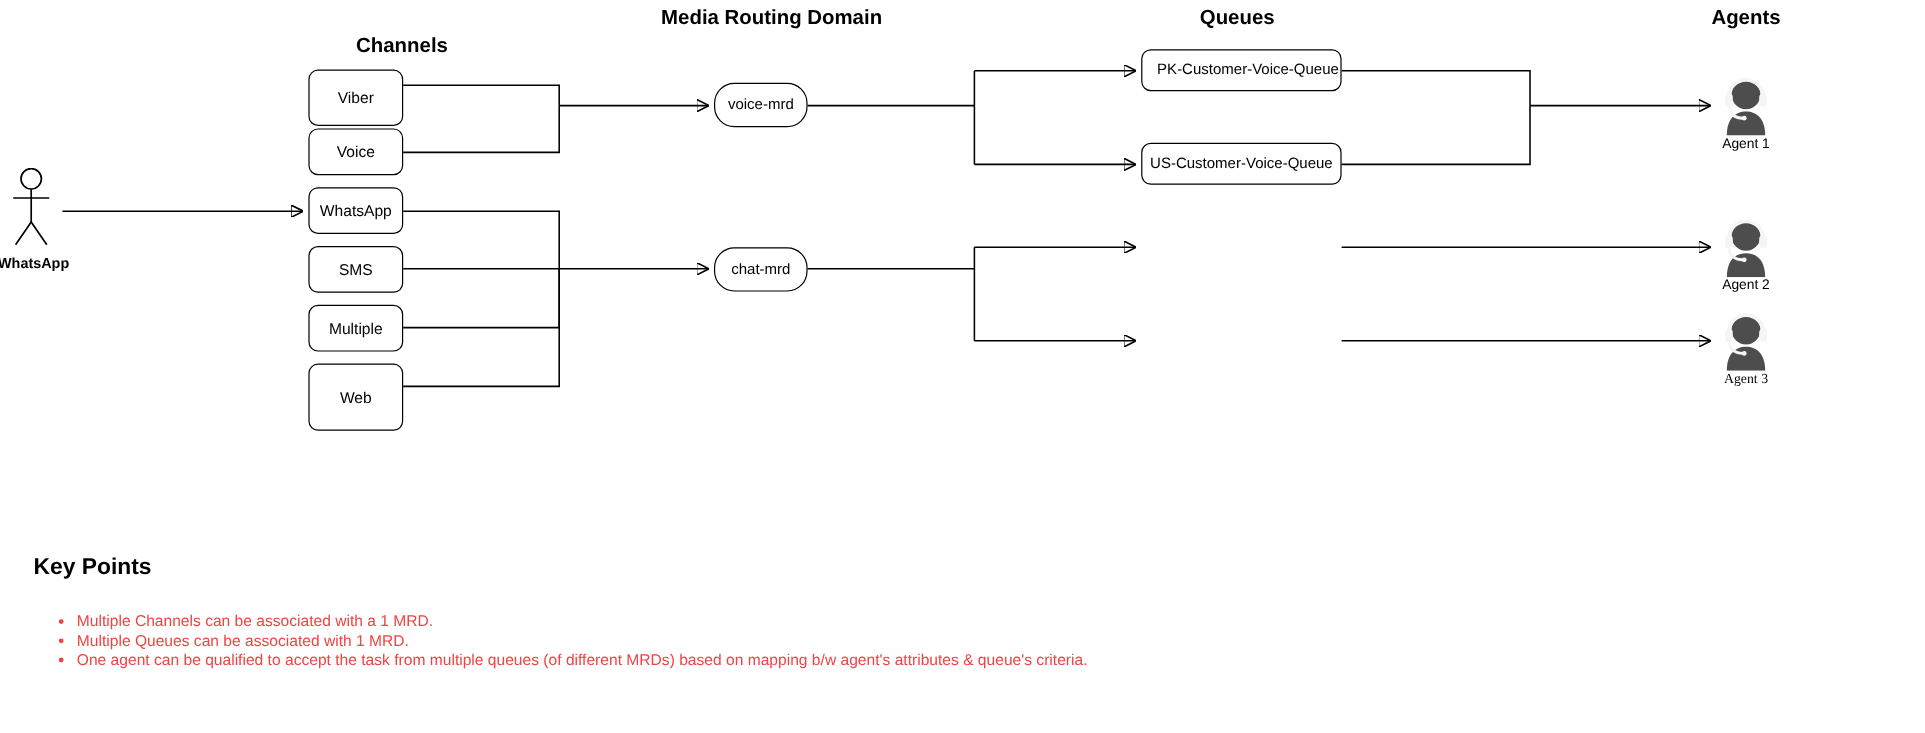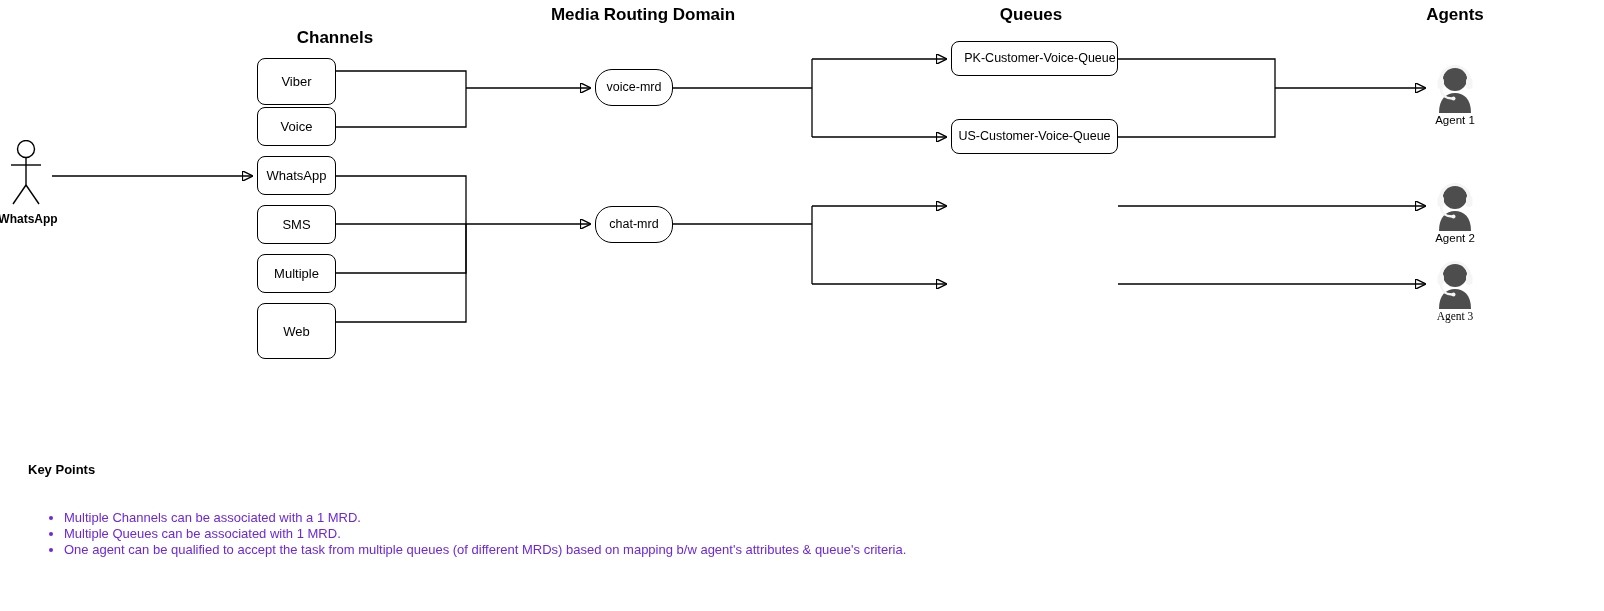--- a/index.html
+++ b/index.html
@@ -70,31 +70,31 @@
     font-size: 11.5px;
     text-align: center;
     color: #000;
     margin-top: 1px;
     white-space: nowrap;
   }
 
   
   .key-points-title {
     position: absolute;
-    font-size: 13px;
+    font-size: 19px;
     font-weight: bold;
     white-space: nowrap;
   }
   .key-points-list {
     position: absolute;
     margin: 0;
     padding-left: 18px;
     font-size: 13px;
     line-height: 16px;
-    color: #6d28d9;
+    color: #ef4444;
     list-style-type: disc;
   }
   .key-points-list li { white-space: nowrap; }
 </style>
 </head>
 <body>
 
 <div id="canvas">
 
   <div class="col-header" style="left:297px; top:28px;margin-left:38px;">Channels</div>

